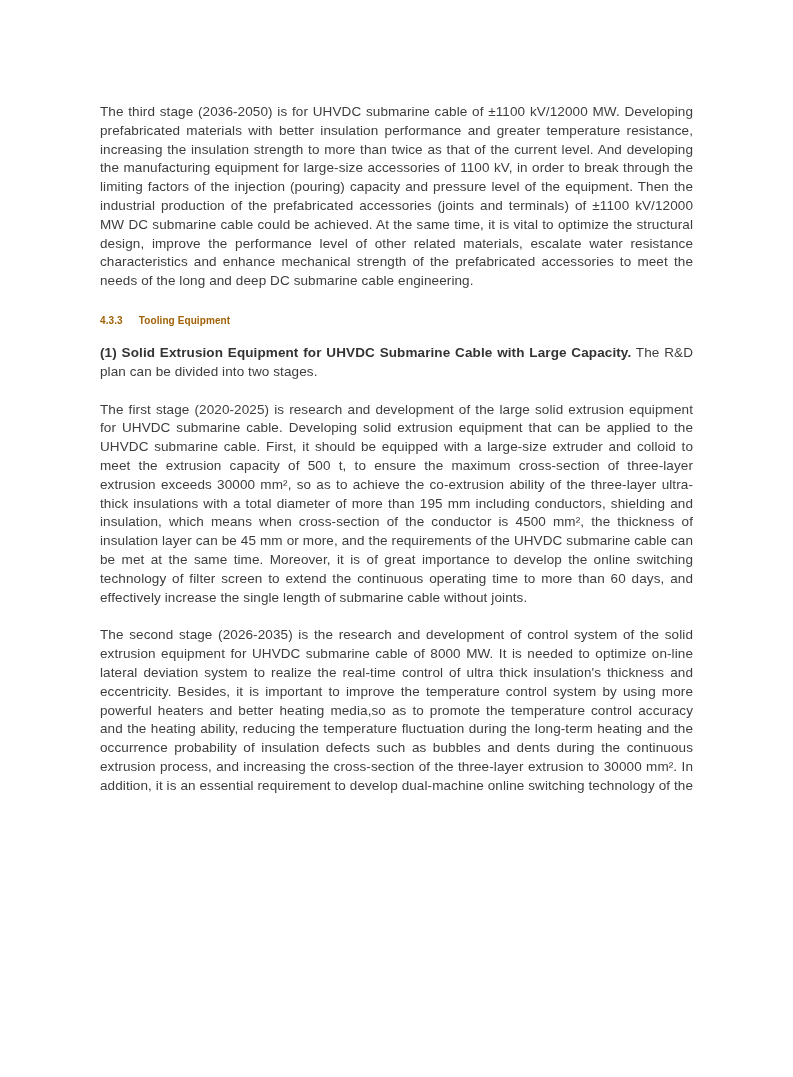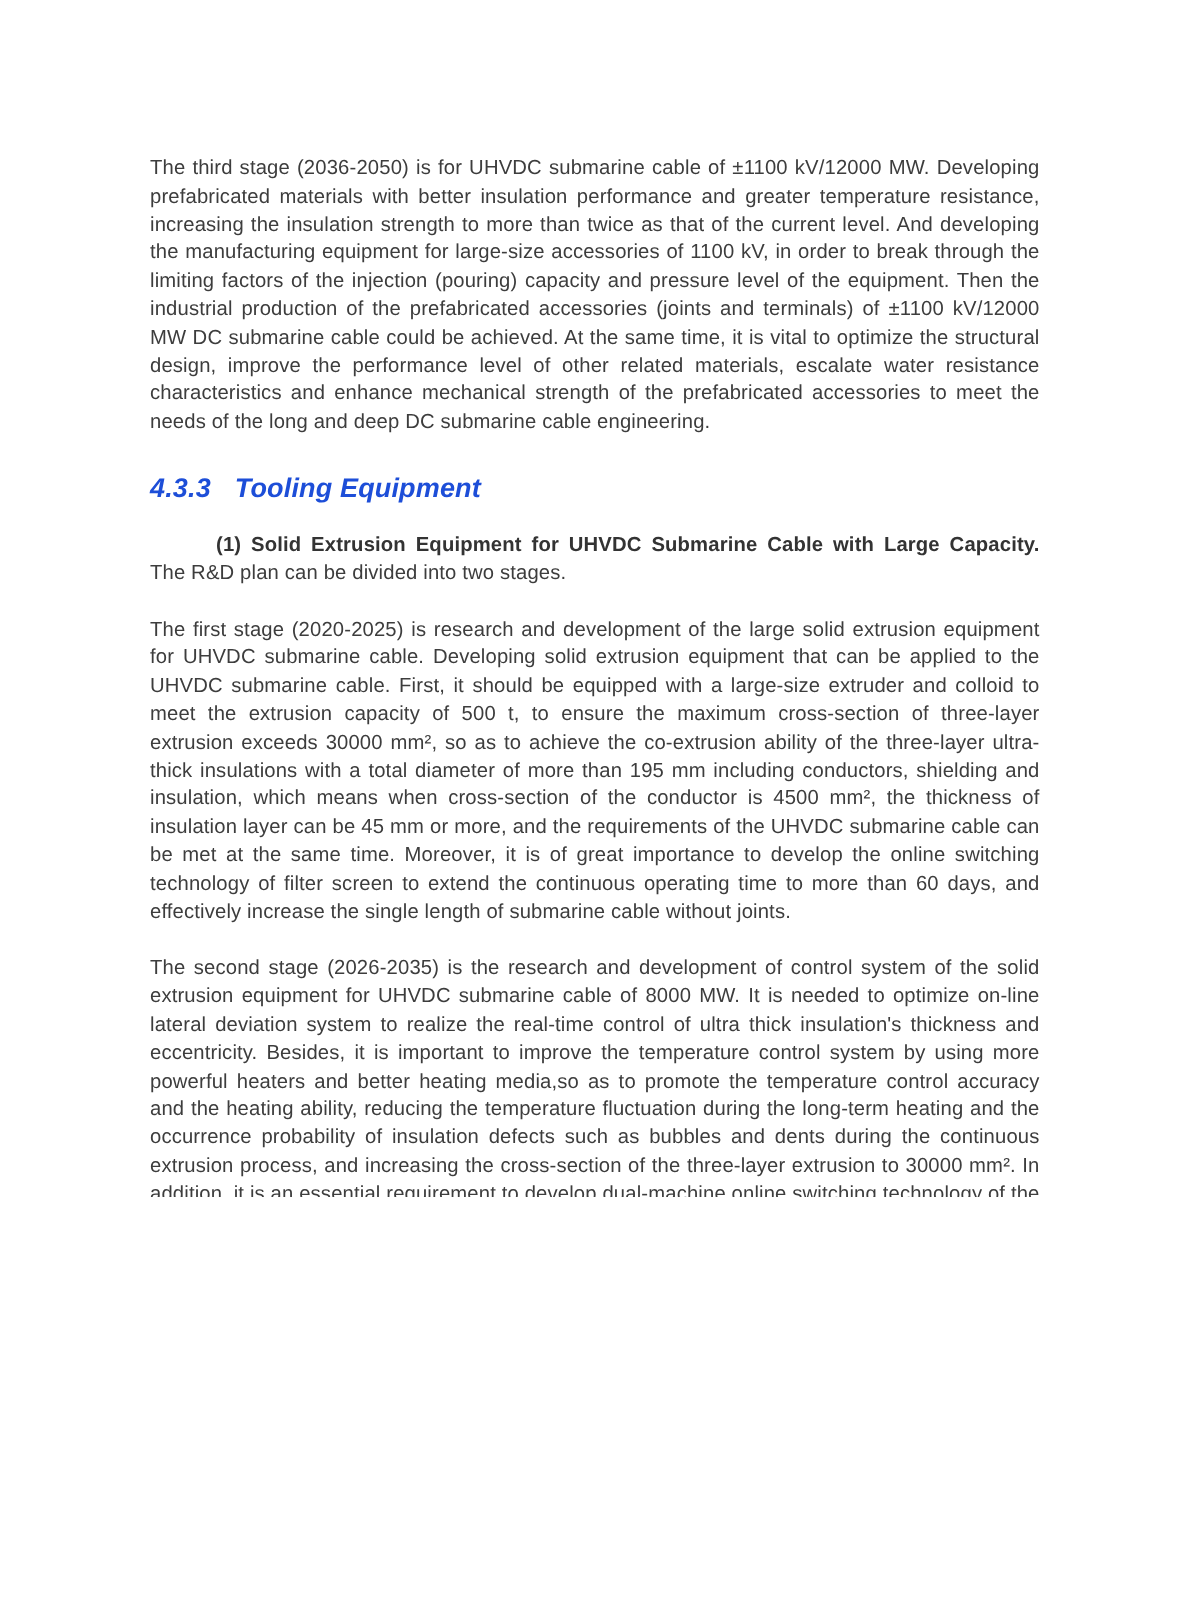--- a/index.html
+++ b/index.html
@@ -25,34 +25,32 @@
   .content p {
     margin: 0 0 19px 0;
     font-size: 13.5px;
     line-height: 18.8px;
     text-align: justify;
     letter-spacing: 0.1px;
     color: #3d3d3d;
   }
   .section-heading {
     margin: 24px 0 18px 0;
-    font-size: 18px;
+    font-size: 10px;
     font-weight: bold;
-    color: #1d4ed8;
+    color: #a16207;
     letter-spacing: 0.1px;
-    font-style: italic;
   }
   .section-heading .sec-num {
     display: inline-block;
     margin-right: 16px;
   }
   .runin-bold {
     font-weight: bold;
     color: #333333;
-    margin-left: 44px;
   }
   .page-footer {
     position: absolute;
     left: 37px;
     top: 1022px;
     font-size: 12.5px;
     color: #c2410c;
     letter-spacing: 0.3px;
   }
 </style>

